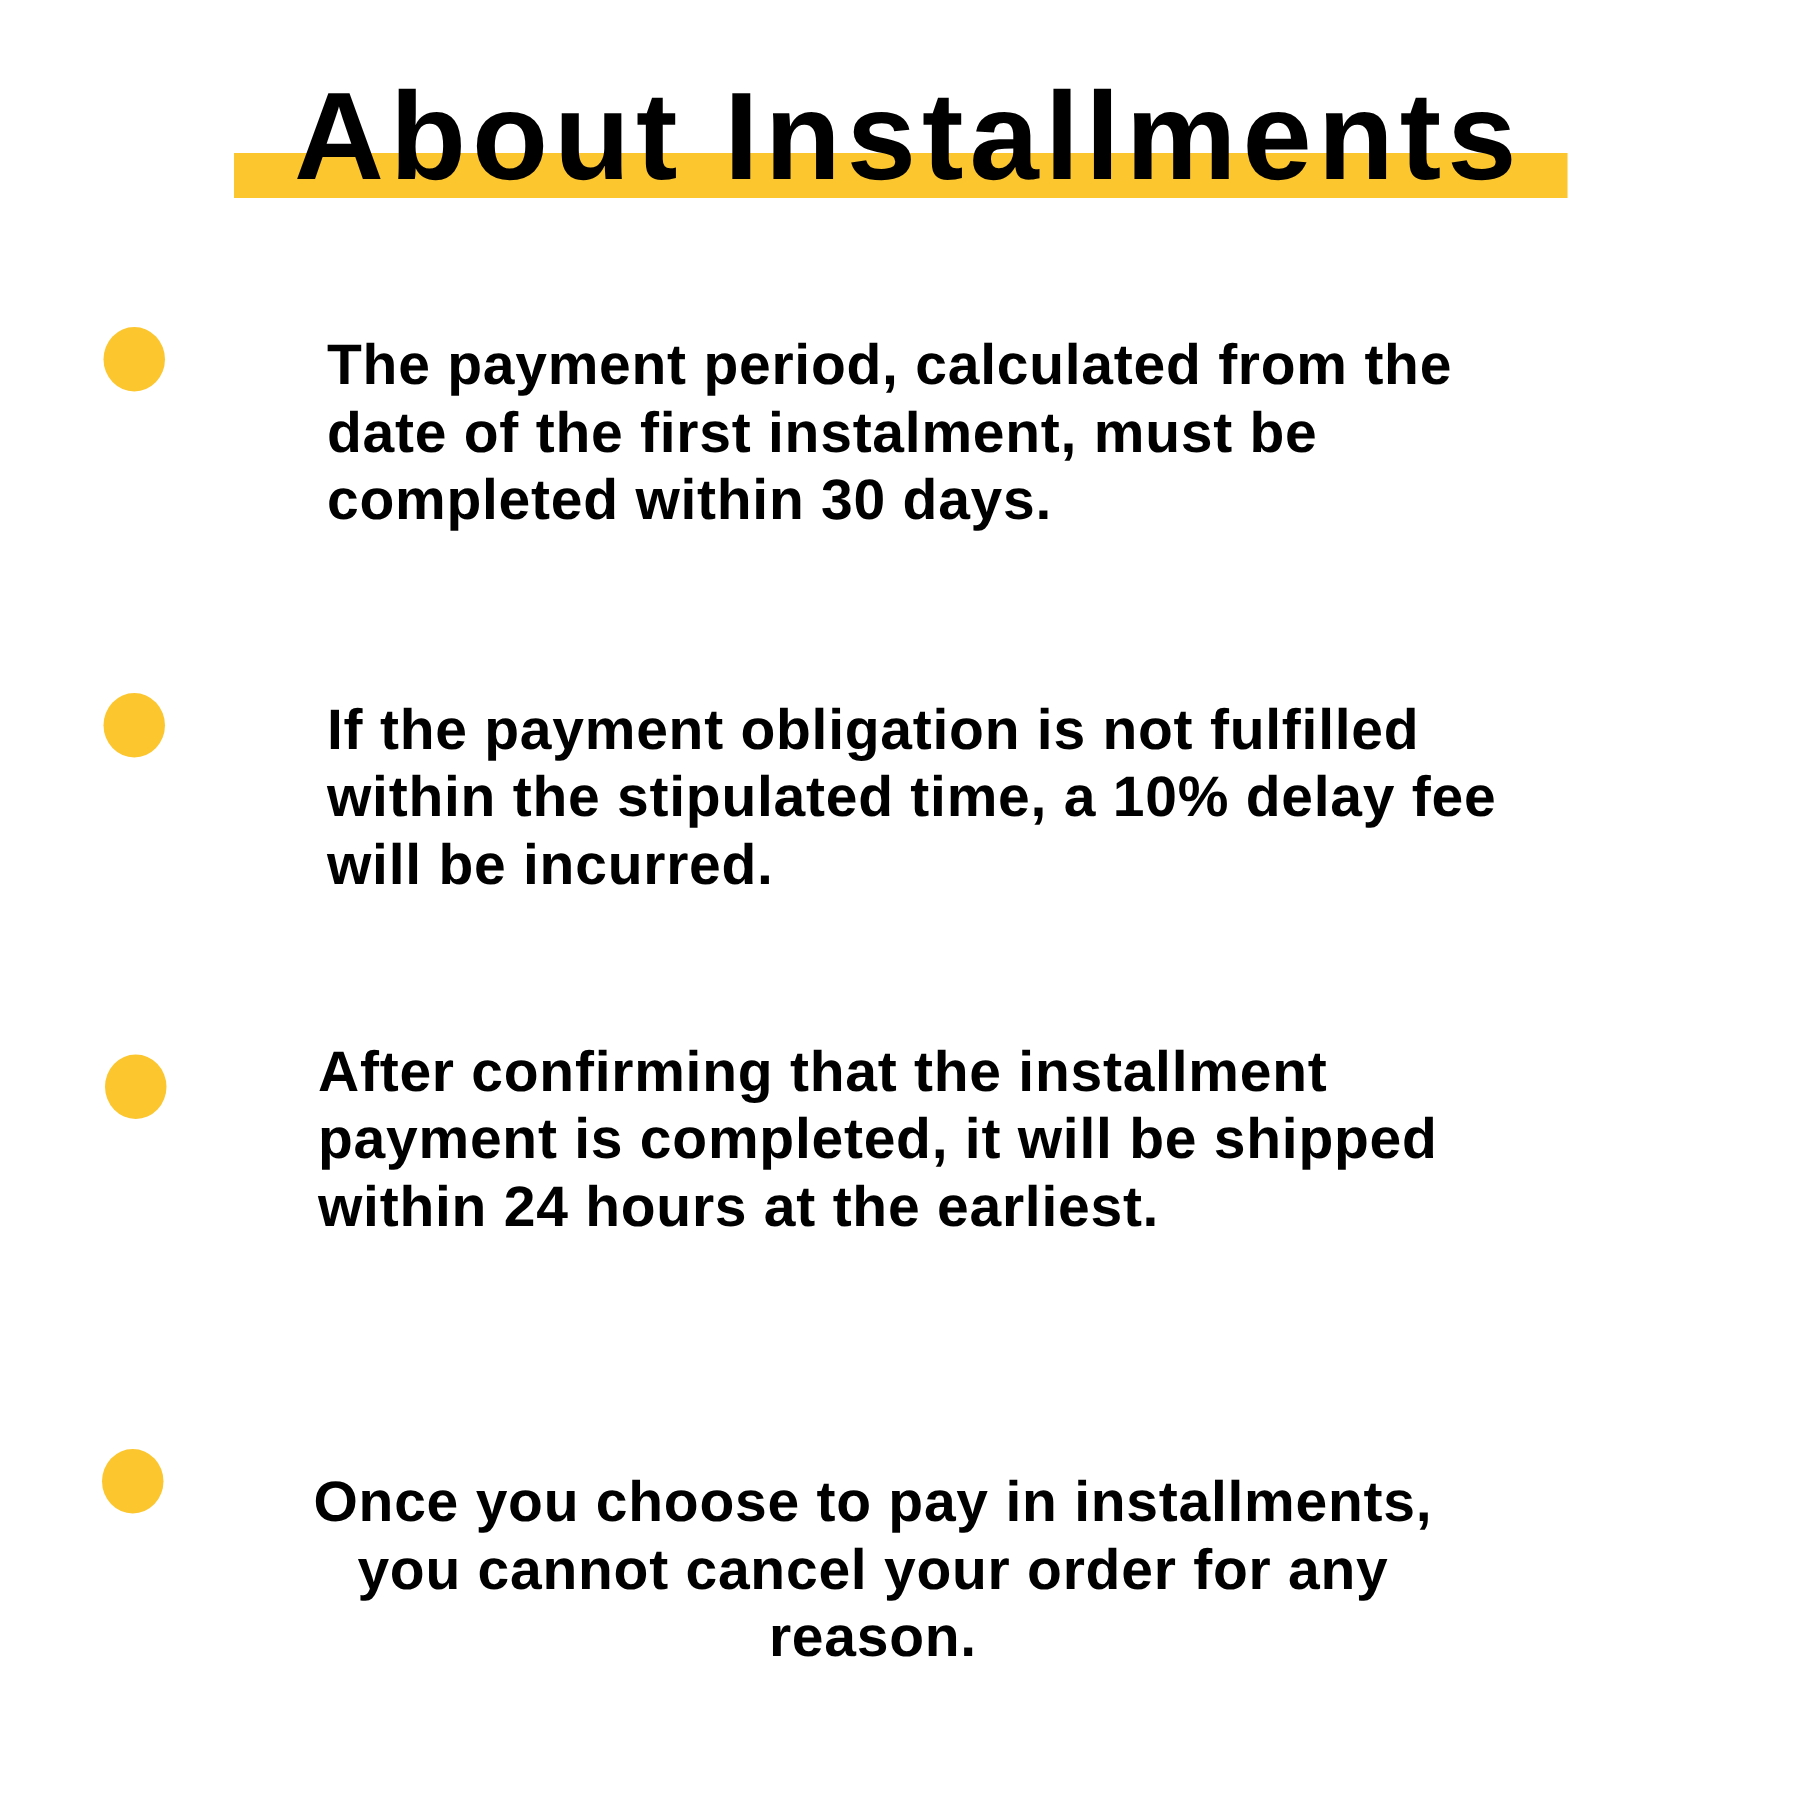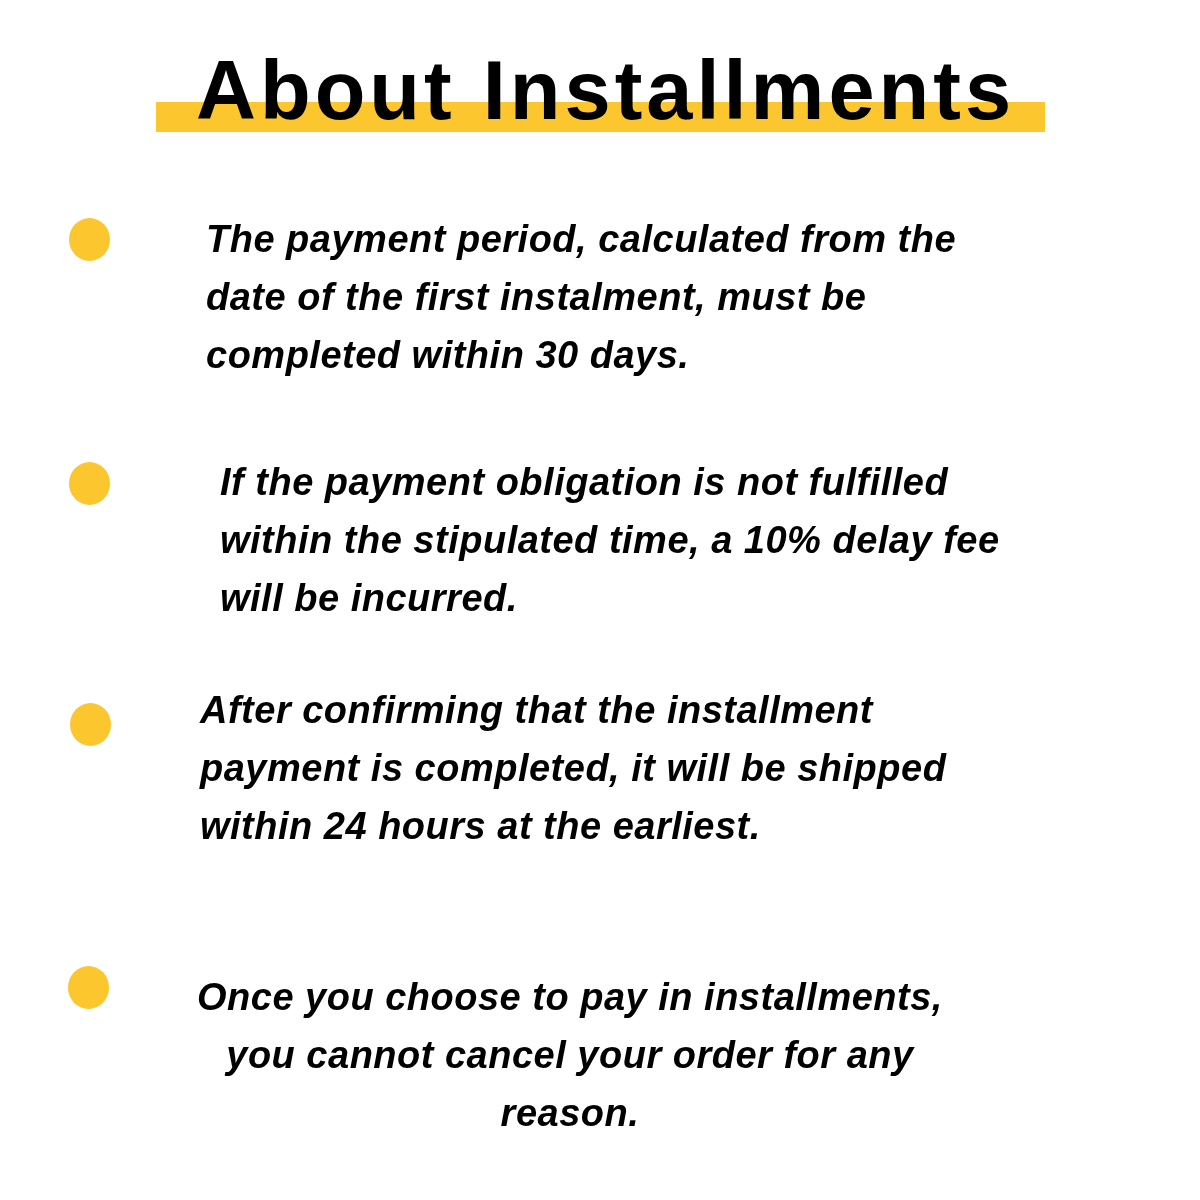--- a/index.html
+++ b/index.html
@@ -38,36 +38,35 @@
   }
   .bullet-dot {
     position: absolute;
     width: 41px;
     height: 43px;
     border-radius: 50%;
     background: #FCC62F;
   }
   .bullet-text {
     position: absolute;
-    margin: 4px;
+    margin: 16px;
     font-size: 38px;
-    line-height: 58px;
+    line-height: 45px;
     font-weight: bold;
     letter-spacing: 0.5px;
     white-space: pre-line;
     color: #000000;
-    font-style: italic;
   }
   
   .dot-1  { left: 69px; top: 218px; }
   .dot-2  { left: 69px; top: 462px; }
   .dot-3  { left: 70px; top: 703px; }
   .dot-4  { left: 68px; top: 966px; }
   .text-1 { left: 202px; top: 206px; }
-  .text-2 { left: 216px; top: 449px; }
+  .text-2 { left: 202px; top: 449px; }
   .text-3 { left: 196px; top: 677px; }
   .text-4 { left: 193px; top: 964px; text-align: center; }
 </style>
 </head>
 <body>
 
 <div class="canvas">
 
   <div class="highlight-bar"></div>
 

